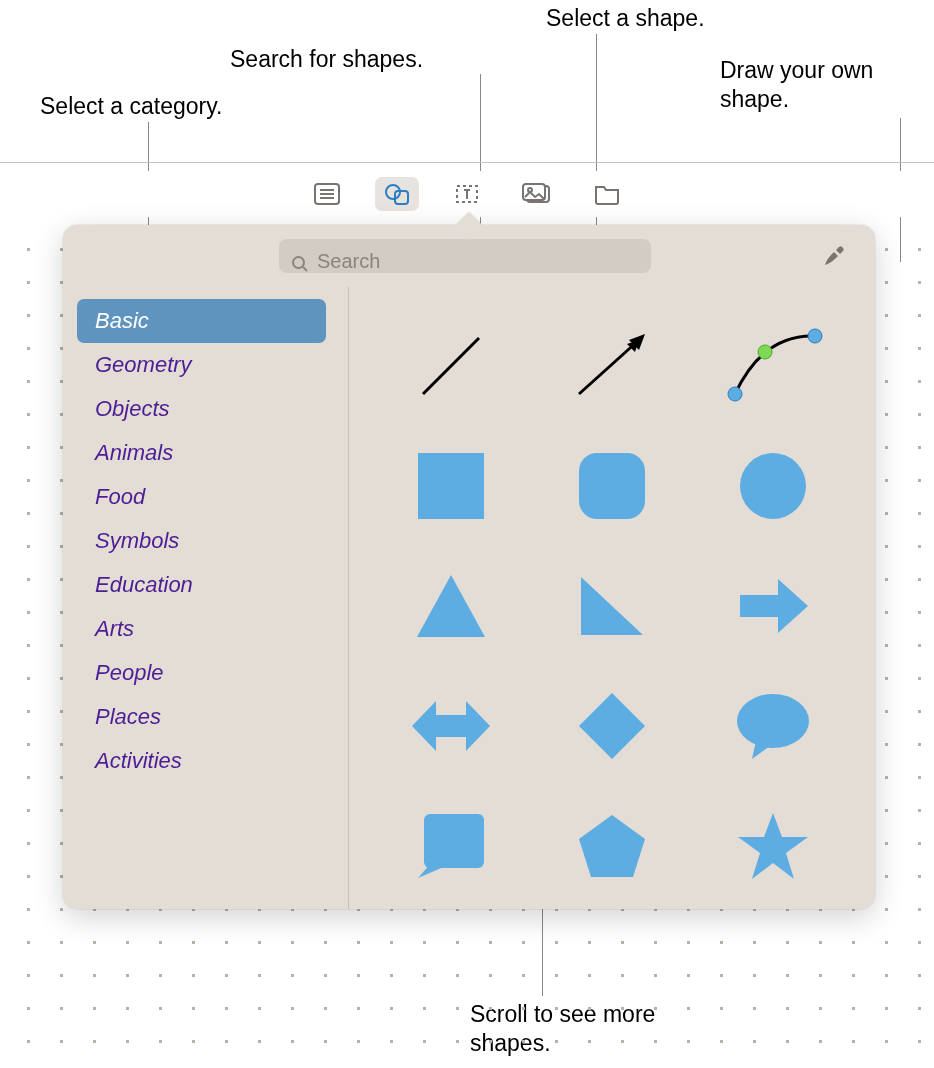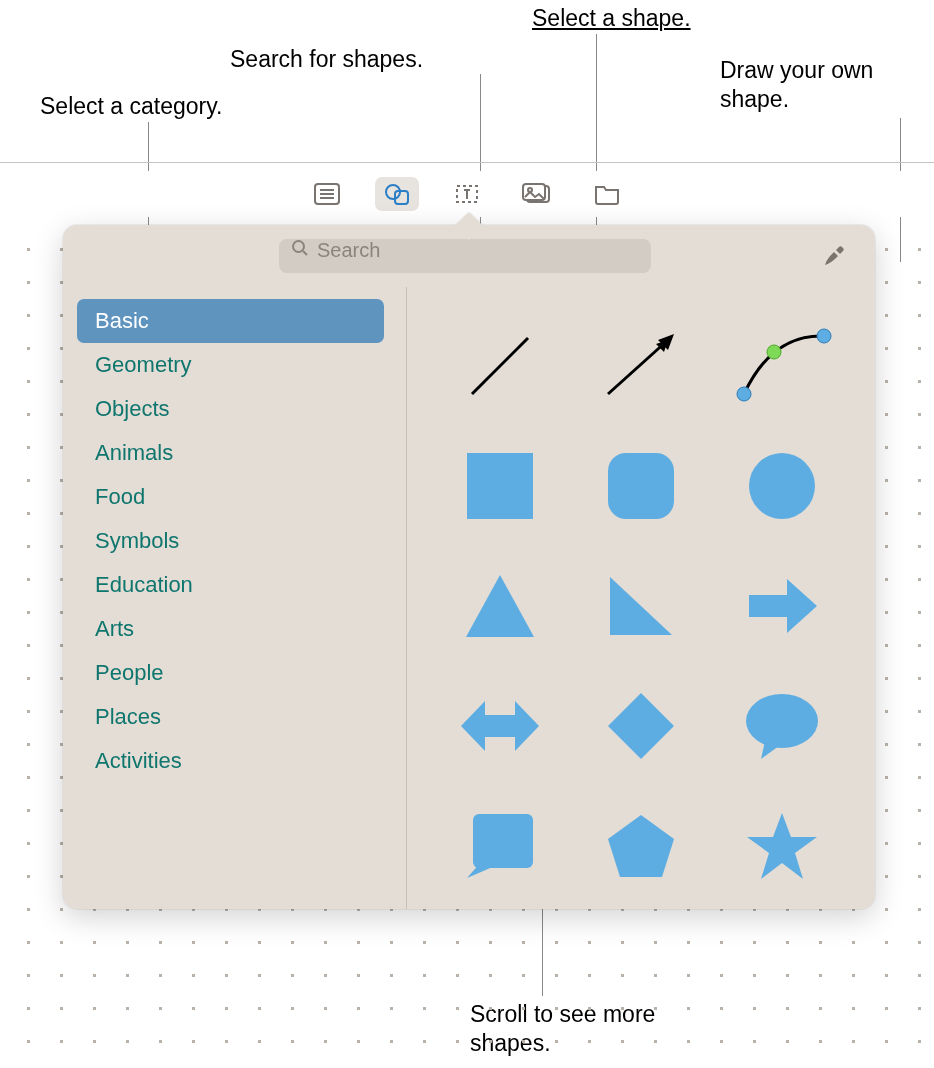--- a/index.html
+++ b/index.html
@@ -104,21 +104,21 @@
       align-items: center;
       padding: 0 24px 0 24px;
     }
     .search-box {
       margin-left: 192px;
       width: 372px;
       height: 34px;
       background: #d2ccc4;
       border-radius: 8px;
       display: flex;
-      align-items: flex-start;
+      align-items: flex-end;
       padding: 0 12px;
       gap: 8px;
     }
     .search-box svg { flex-shrink: 0; }
     .search-ph {
       color: #8a847d;
       font-size: 20px;
     }
     .pen-btn {
       margin-left: auto;
@@ -130,33 +130,34 @@
       color: #7a746d;
     }
 
     .panel-body {
       flex: 1;
       display: flex;
       min-height: 0;
     }
 
     .sidebar {
-      width: 344px;
+      width: 286px;
       border-right: 1px solid #c6c0b8;
       padding: 12px 22px 12px 14px;
       overflow: hidden;
+      font-style: italic;
     }
     .cat-item {
       height: 44px;
       border-radius: 7px;
       display: flex;
       align-items: center;
       padding: 0 18px;
       font-size: 22px;
-      color: #0f766e;
+      color: #4c1d95;
       cursor: default;
     }
     .cat-item.selected {
       background: #5f94bf;
       color: #fff;
     }
 
     .grid {
       flex: 1;
       padding: 22px 32px;
@@ -178,21 +179,21 @@
 
     .bracket {
       position: absolute;
       border-top: 1px solid #888;
     }
     .bracket-tick { position: absolute; width: 1px; background:#888; }
   </style>
 </head>
 <body>
 
-<div class="callout" style="top:4px; left:532px; width:200px; text-align:left;text-decoration:underline;"><span>Select a shape.</span></div>
+<div class="callout" style="top:4px; left:546px; width:200px; text-align:left;"><span>Select a shape.</span></div>
 <div class="callout" style="top:45px; left:230px; width:240px;"><span>Search for shapes.</span></div>
 <div class="callout" style="top:56px; left:720px; width:200px; text-align:left;"><span>Draw your own shape.</span></div>
 <div class="callout" style="top:92px; left:40px; width:220px;"><span>Select a category.</span></div>
 <div class="callout" style="top:1000px; left:470px; width:200px; text-align:left;"><span>Scroll to see more shapes.</span></div>
 
 <div class="callout-line" style="left:148px; top:122px; width:1px; height:198px;"></div>
 <div class="callout-line" style="left:480px; top:74px; width:1px; height:180px;"></div>
 <div class="callout-line" style="left:596px; top:34px; width:1px; height:260px;"></div>
 <div class="callout-line" style="left:900px; top:118px; width:1px; height:144px;"></div>
 <div class="callout-line" style="left:542px; top:880px; width:1px; height:116px;"></div>

